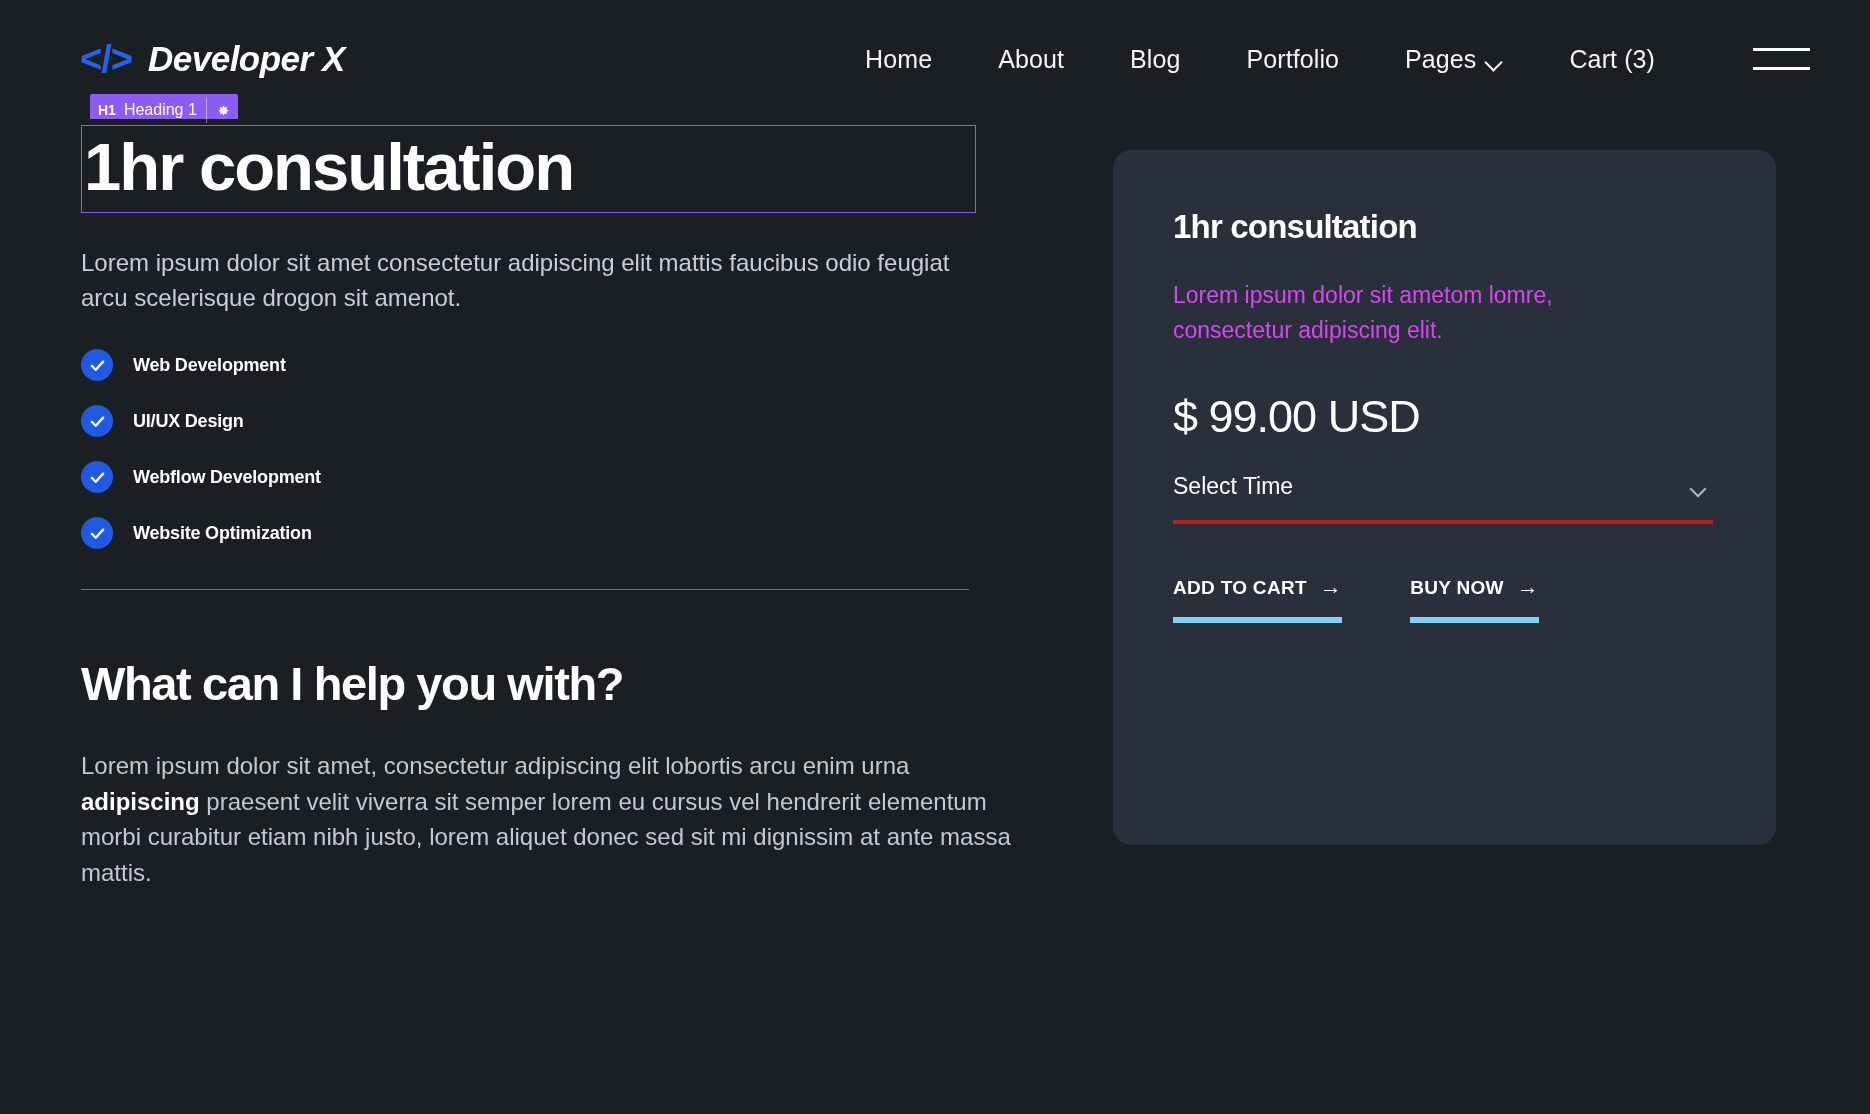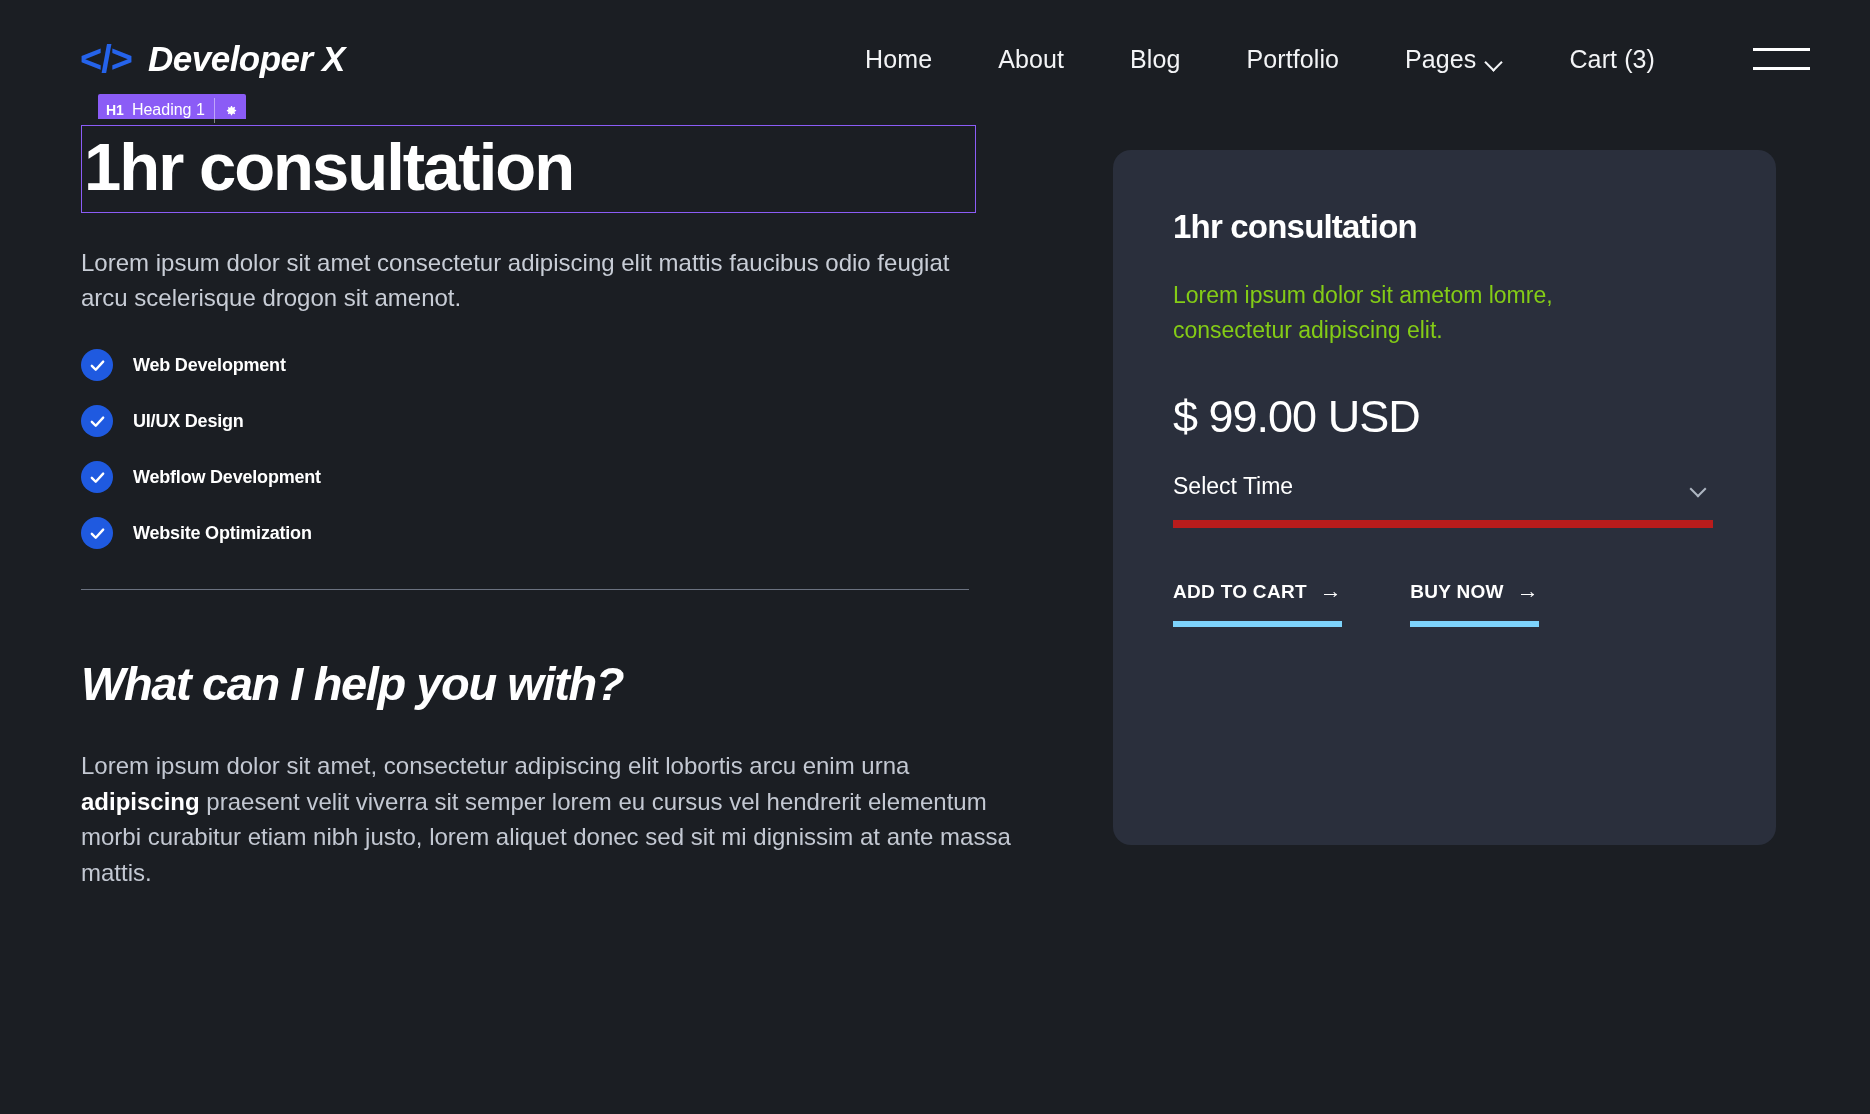--- a/index.html
+++ b/index.html
@@ -114,21 +114,21 @@
   .left-col {
     position: absolute;
     left: 81px;
     top: 125px;
     width: 895px;
   }
 
   
   .wf-badge {
     position: absolute;
-    left: 16px;
+    left: 8px;
     top: -32px;
     height: 25px;
     background: #8b5cf6;
     display: flex;
     align-items: center;
     padding: 7px 0 0 8px;
     border-radius: 2px 2px 0 0;
     font-size: 15px;
     color: #ffffff;
     white-space: nowrap;
@@ -216,21 +216,20 @@
     height: 1px;
     background: #6b7280;
   }
 
   .h2-title {
     margin-top: 66px;
     color: #ffffff;
     font-size: 47px;
     font-weight: bold;
     letter-spacing: -1.4px;
-    font-style: italic;
   }
 
   .body-copy {
     margin-top: 37px;
     color: #c3c8d2;
     font-size: 24px;
     line-height: 1.48;
     width: 945px;
   }
   .body-copy b {
@@ -252,38 +251,38 @@
 
   .card-title {
     color: #ffffff;
     font-size: 33px;
     font-weight: bold;
     letter-spacing: -0.8px;
   }
 
   .card-desc {
     margin-top: 32px;
-    color: #84cc16;
+    color: #d946ef;
     font-size: 23px;
     line-height: 1.5;
     max-width: 470px;
   }
 
   .card-price {
     margin-top: 44px;
     color: #ffffff;
     font-size: 45px;
     font-weight: normal;
     letter-spacing: -1px;
   }
 
   .select-row {
     margin-top: 30px;
     position: relative;
-    border-bottom: 8px solid #b91c1c;
+    border-bottom: 4px solid #b91c1c;
     padding-bottom: 20px;
     width: 540px;
     cursor: pointer;
   }
 
   .select-value {
     color: #ffffff;
     font-size: 23px;
   }
 

